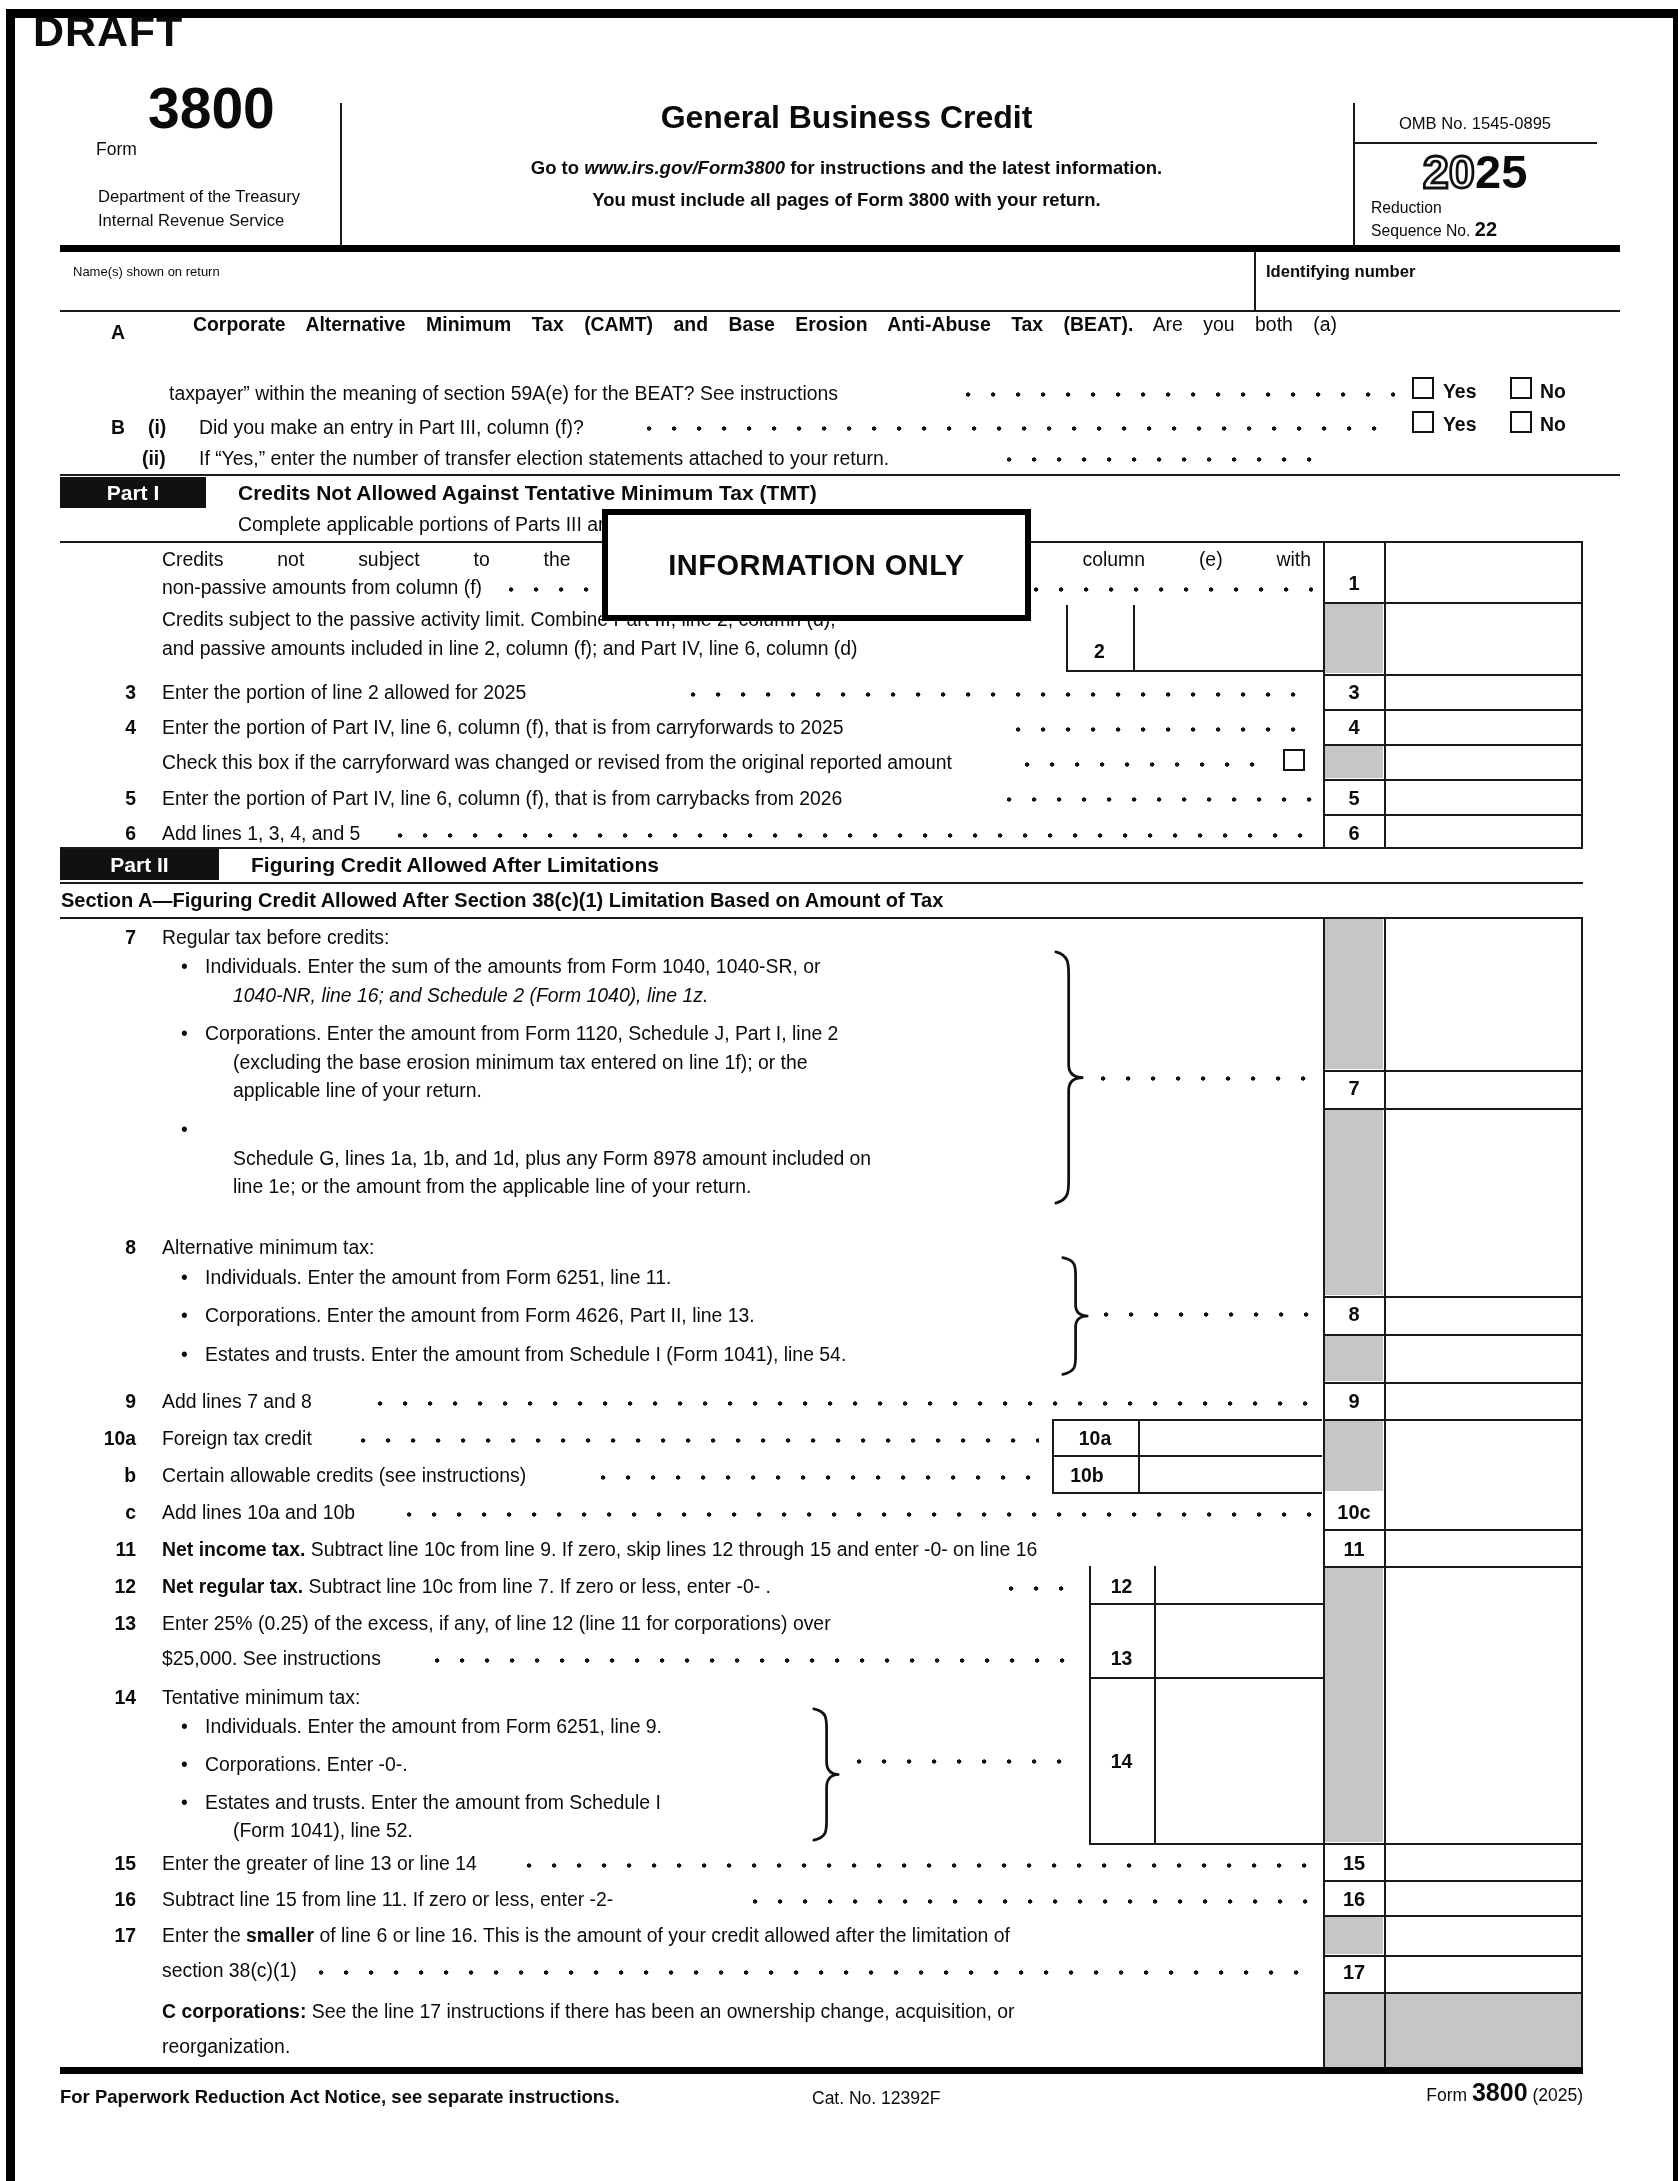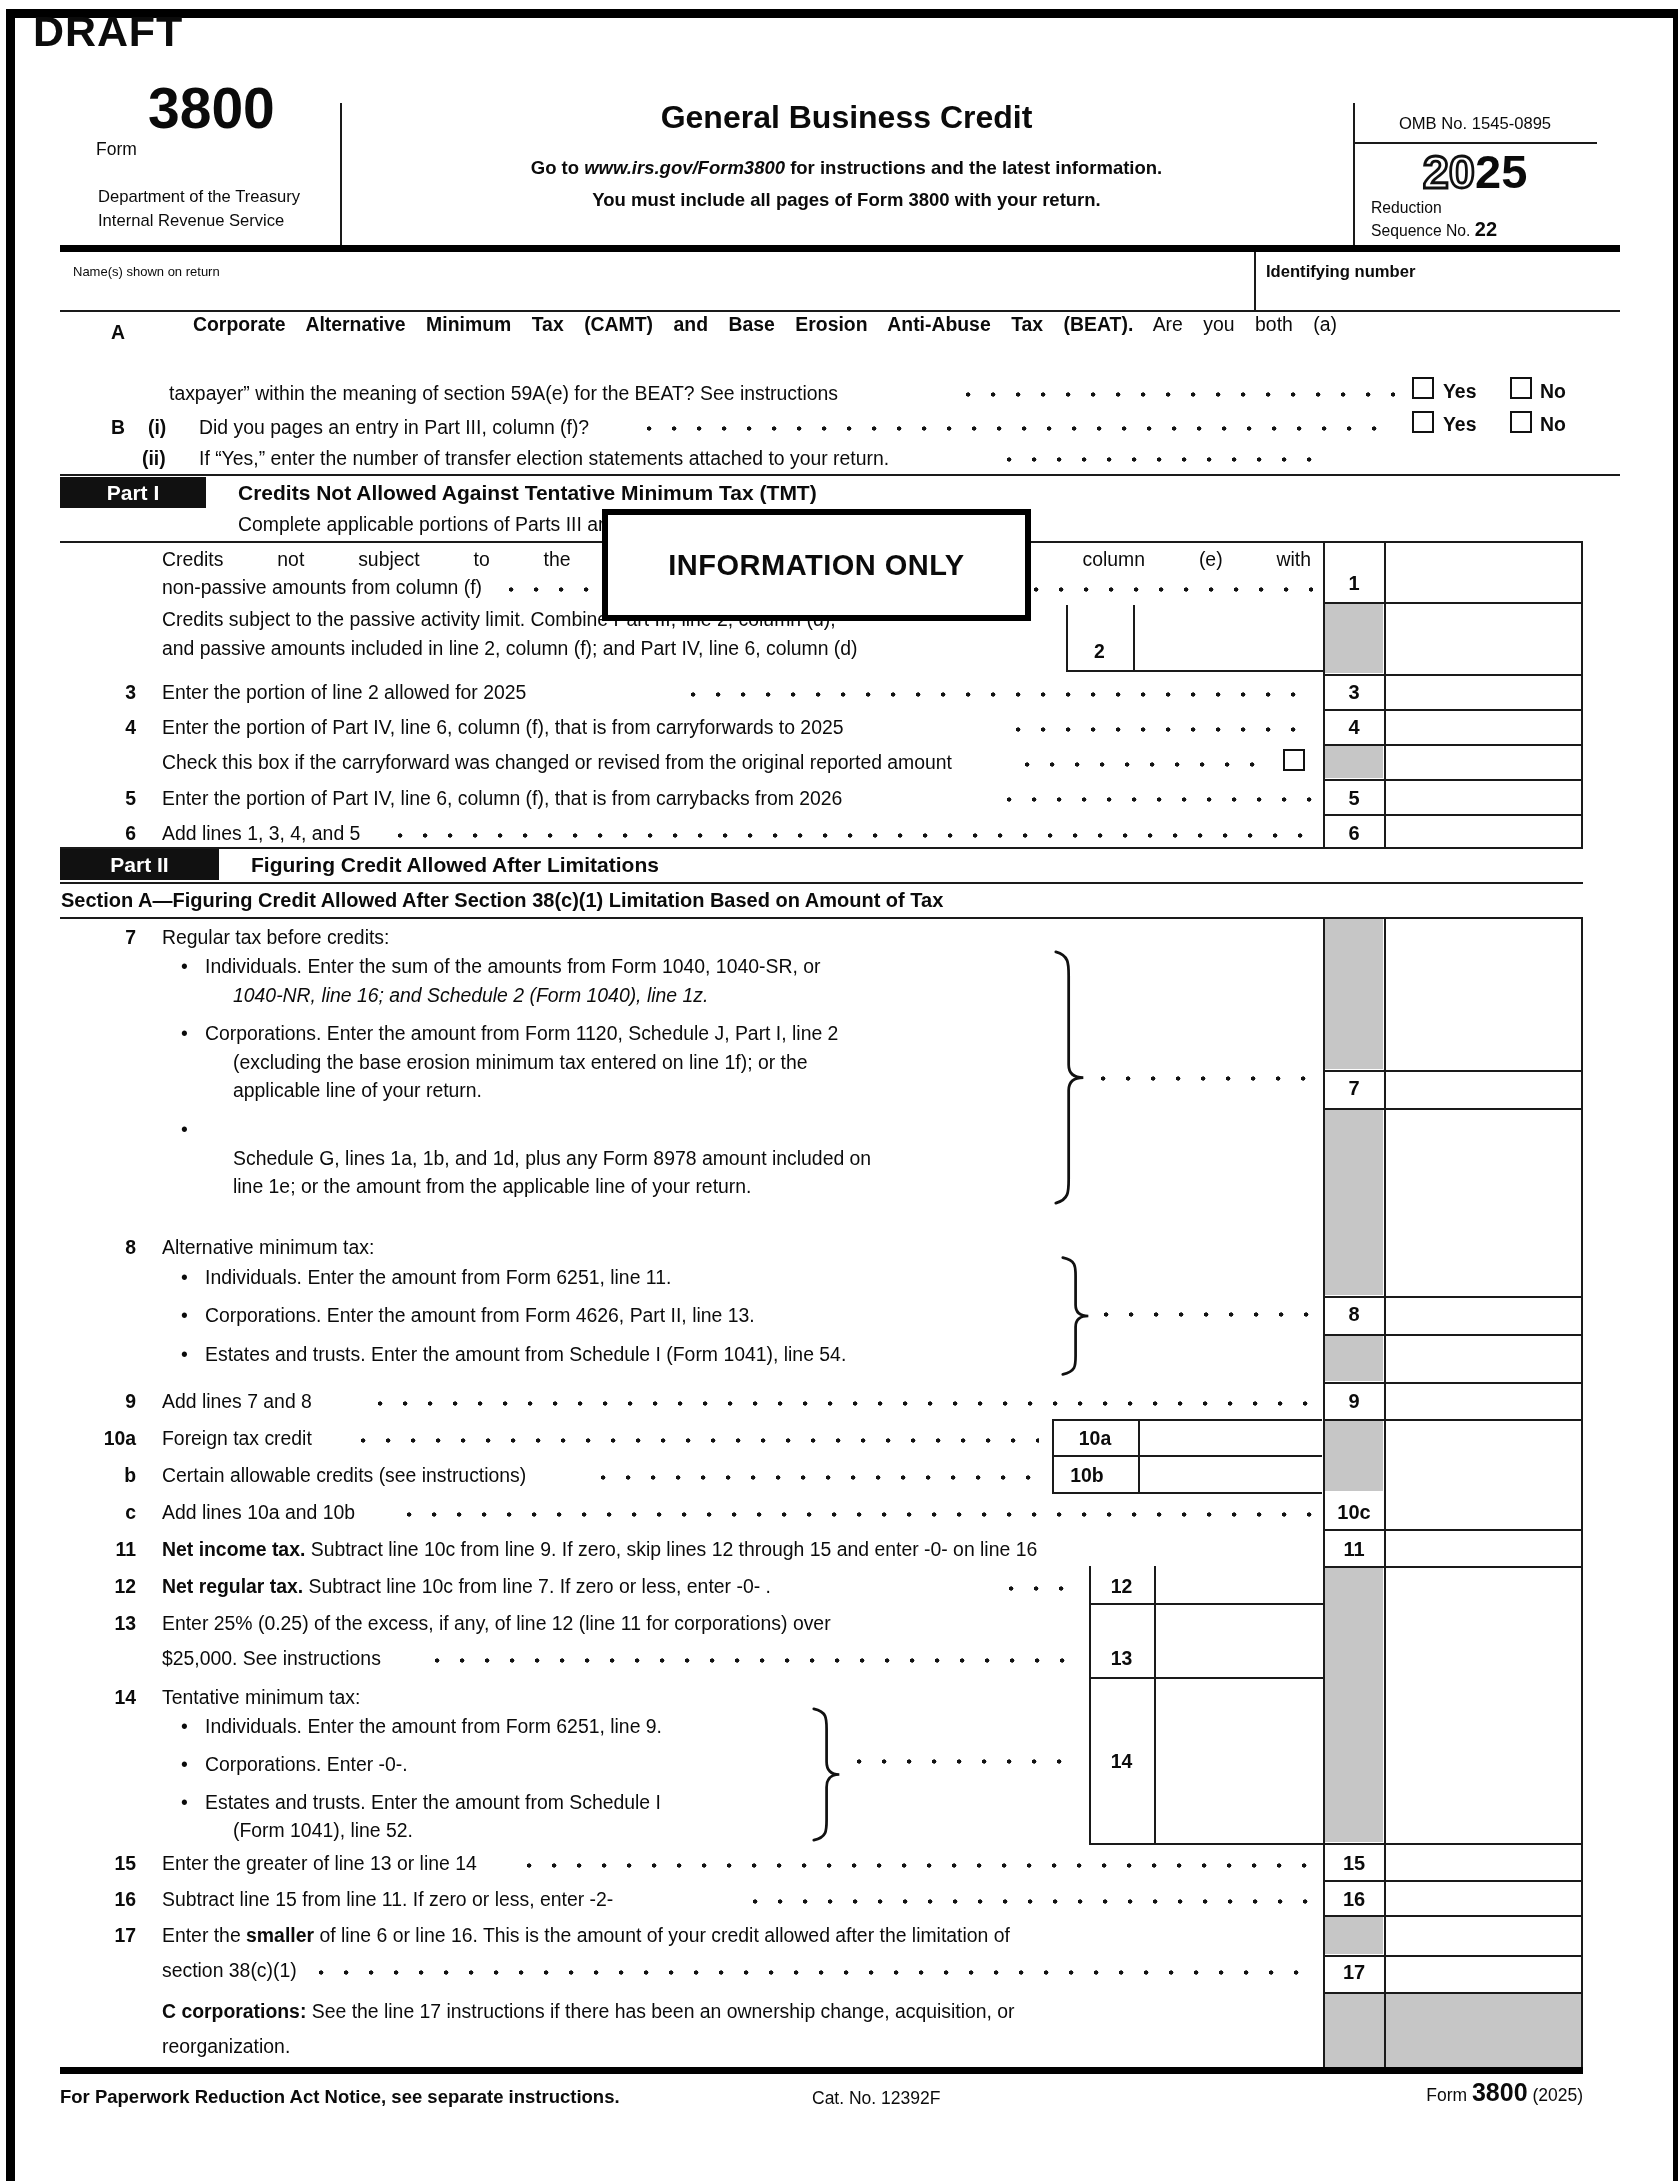--- a/index.html
+++ b/index.html
@@ -68,21 +68,21 @@
   <div class="t j" style="left:169px;top:310px;width:1144px;margin-left:24px;"><span class="b">Corporate Alternative Minimum Tax (CAMT) and Base Erosion Anti-Abuse Tax (BEAT).</span><span> Are you both (a)</span></div>
   <div class="t" style="left:169px;top:379px;">taxpayer” within the meaning of section 59A(e) for the BEAT? See instructions</div>
   <div class="dots" style="left:965px;top:391px;width:430px;"></div>
   <div class="cb" style="left:1412px;top:377px;"></div>
   <div class="t b" style="left:1443px;top:377px;">Yes</div>
   <div class="cb" style="left:1510px;top:377px;"></div>
   <div class="t b" style="left:1540px;top:377px;">No</div>
 
   <div class="t b" style="left:111px;top:413px;">B</div>
   <div class="t b" style="left:148px;top:413px;">(i)</div>
-  <div class="t" style="left:199px;top:413px;">Did you pages an entry in Part III, column (f)?</div>
+  <div class="t" style="left:199px;top:413px;">Did you make an entry in Part III, column (f)?</div>
   <div class="dots" style="left:646px;top:425px;width:749px;"></div>
   <div class="cb" style="left:1412px;top:411px;"></div>
   <div class="t b" style="left:1443px;top:410px;">Yes</div>
   <div class="cb" style="left:1510px;top:411px;"></div>
   <div class="t b" style="left:1540px;top:410px;">No</div>
 
   <div class="t b" style="left:142px;top:444px;">(ii)</div>
   <div class="t" style="left:199px;top:444px;">If “Yes,” enter the number of transfer election statements attached to your return.</div>
   <div class="dots" style="left:1006px;top:456px;width:314px;"></div>
   <div class="hl" style="left:60px;top:474px;width:1560px;"></div>

